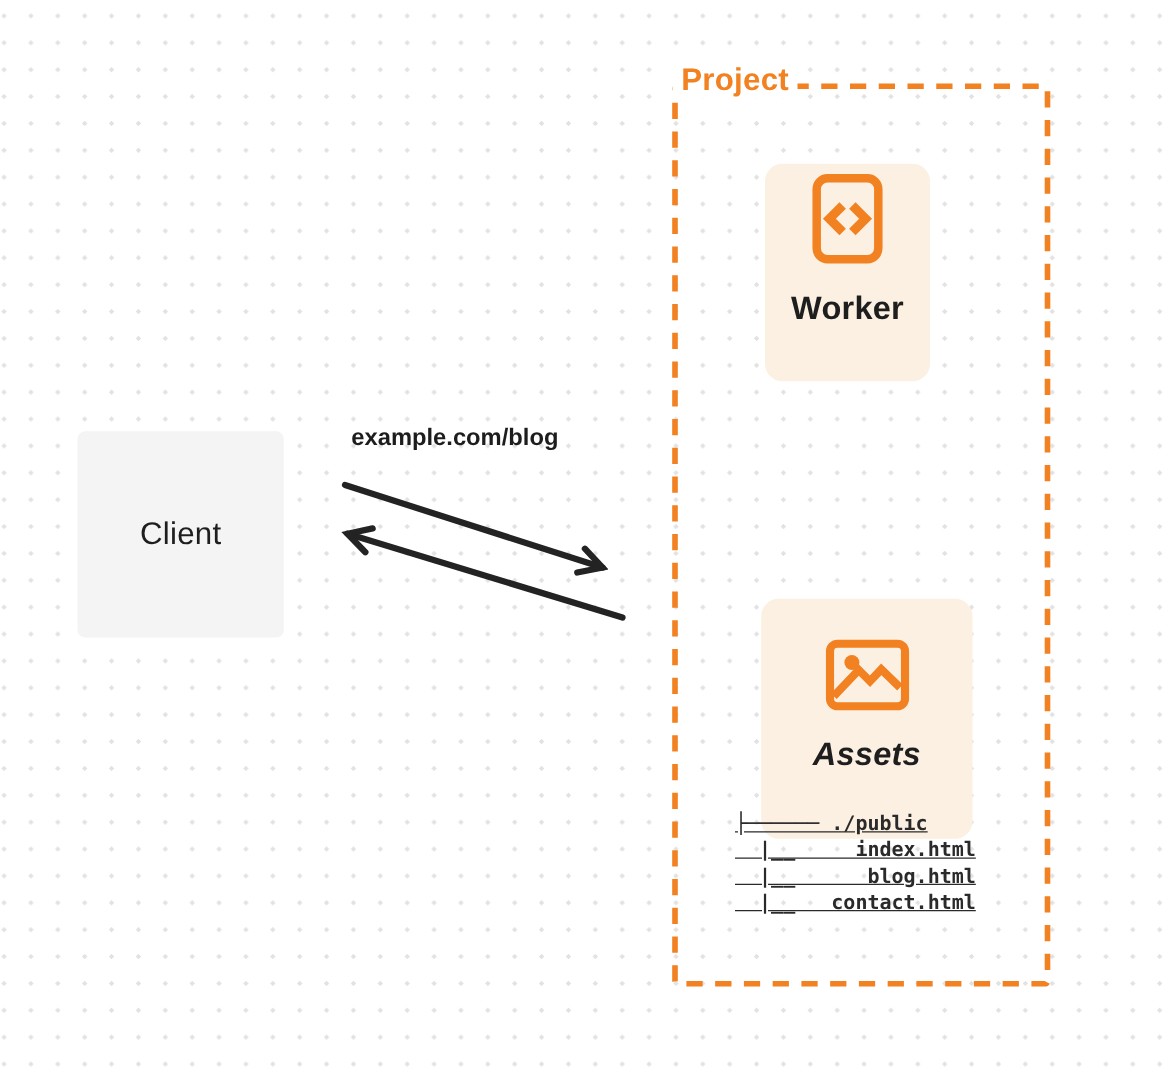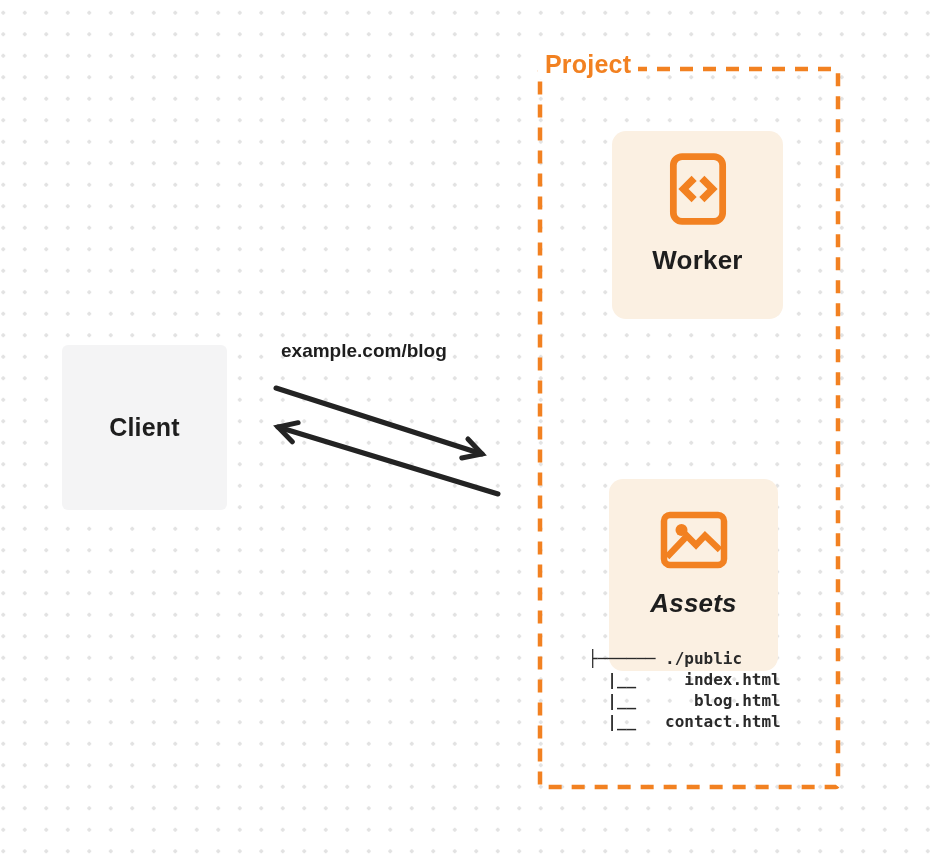--- a/index.html
+++ b/index.html
@@ -19,21 +19,21 @@
   }
   .node{
     position:absolute;
     display:flex;align-items:center;justify-content:center;
   }
   .client-node{
     left:62px;top:345px;width:165px;height:165px;
     background:#f4f4f5;border-radius:6px;
   }
   .client-node .label{
-    font-size:25px;font-weight:700;color:#1e1e1e;letter-spacing:.2px;
+    font-size:25px;font-weight:400;color:#1e1e1e;letter-spacing:.2px;
   }
   .request-label{
     position:absolute;left:281px;top:340px;
     font-size:19px;font-weight:700;color:#1d1d1d;
   }
   .overlay-svg{
     position:absolute;left:0;top:0;width:938px;height:860px;
     pointer-events:none;
   }
   .project-label{
@@ -43,34 +43,35 @@
     display:inline-block;
     background:#ffffff;
     padding:0 7px;
     font-size:25px;font-weight:700;color:#f28121;letter-spacing:.2px;
   }
   .card{
     position:absolute;
     background:#fbf0e2;border-radius:14px;
     display:flex;flex-direction:column;align-items:center;
   }
-  .worker-card{left:612px;top:131px;width:171px;height:167px;padding-top:21px;}
+  .worker-card{left:612px;top:131px;width:132px;height:167px;padding-top:7px;}
   .assets-card{left:609px;top:479px;width:169px;height:169px;padding-top:23px;font-style:italic;}
   .card .card-label{
     font-size:26px;font-weight:700;color:#1e1e1e;letter-spacing:.2px;
     margin-top:19px;
   }
   .icon-box{display:block;}
   .file-tree{
     position:absolute;left:588px;top:648px;
     margin:0;
     font-family:"DejaVu Sans Mono",monospace;
     font-size:16px;font-weight:700;line-height:21px;
     color:#2a2a2a;
     white-space:pre;
+    text-decoration:underline;
   }
 </style>
 </head>
 <body>
 
 <div class="canvas">
 
   <svg class="overlay-svg" width="938" height="860" viewBox="0 0 938 860">
     <defs>
       <marker id="ah" viewBox="0 0 26 26" refX="21" refY="13" markerWidth="26" markerHeight="26" orient="auto" markerUnits="userSpaceOnUse">

